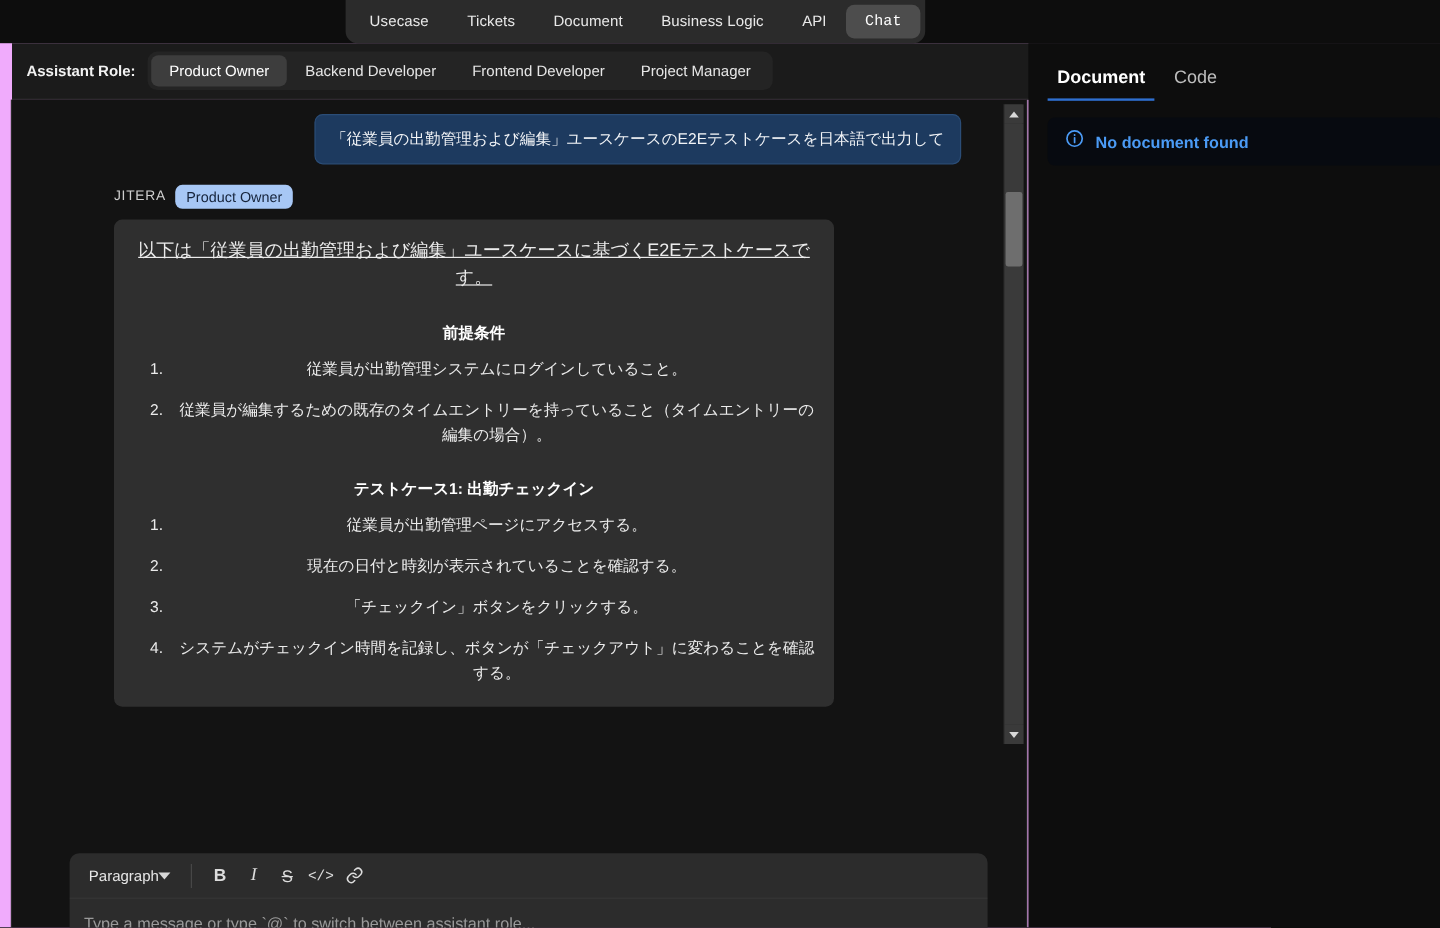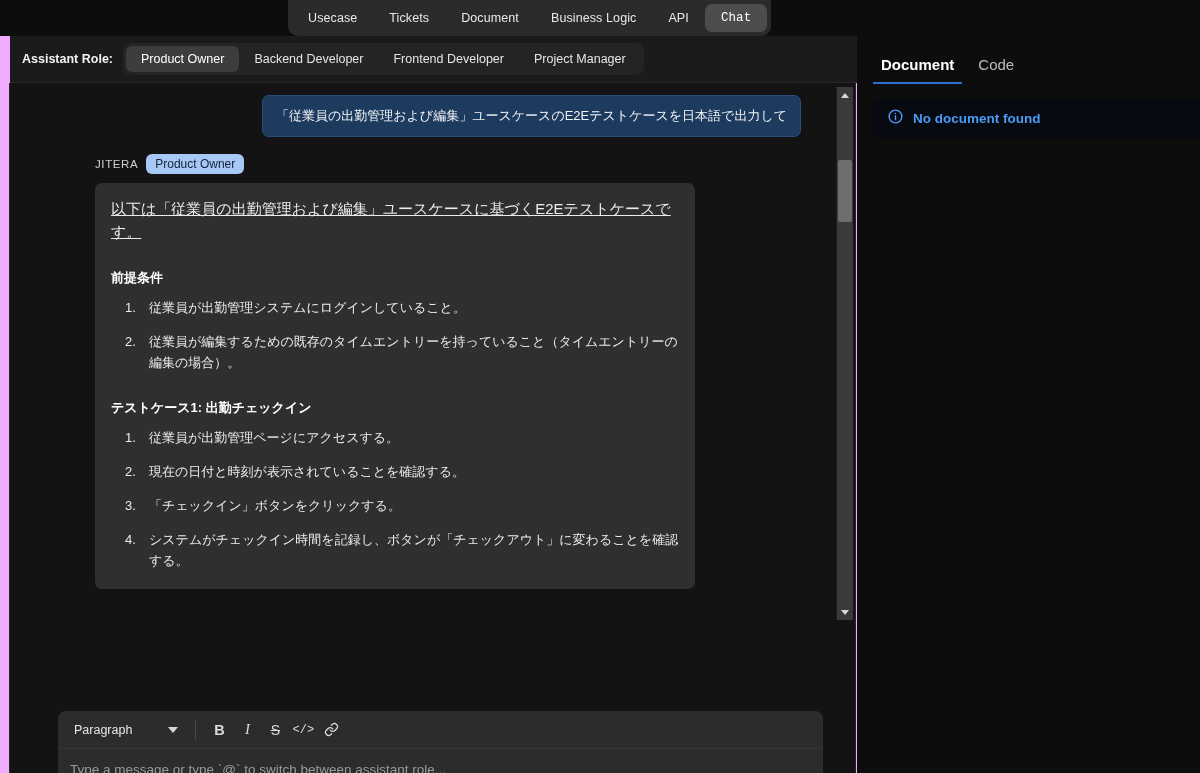--- a/index.html
+++ b/index.html
@@ -45,21 +45,21 @@
   .role-tab {
     height: 26px; padding: 0 15px; display: flex; align-items: center;
     font-size: 12.5px; color: #e6e6e6; border-radius: 6px;
     white-space: nowrap; cursor: pointer;
   }
   .role-tab.active { background: #3d3d3d; color: #ffffff; }
 
   
   .leftpane {
     position: absolute; left: 10px; top: 83px; width: 846px; height: 690px;
-    background: #131313; border-right: 1px solid #232323;
+    background: #131313; border-right: 1px solid #232323; text-align: center;
   }
   .divider-v {
     position: absolute; left: 9px; top: 83px; width: 1px; height: 690px;
     background: #2a2a2a;
   }
   .rightpane {
     position: absolute; left: 857px; top: 36px; width: 343px; height: 737px;
     background: #0d0d0d;
   }
 
@@ -130,21 +130,21 @@
   
   .composer {
     position: absolute; left: 48px; top: 628px; width: 765px; height: 135px;
     background: #2c2c2c; border-radius: 8px; overflow: hidden;
   }
   .fmt-toolbar {
     height: 38px; display: flex; align-items: center; padding: 0 8px;
     border-bottom: 1px solid #363636;
   }
   .fmt-select {
-    display: flex; align-items: center; gap: 36px; height: 26px;
+    display: flex; align-items: center; height: 26px;
     padding: 0 8px; border-radius: 5px; cursor: pointer;
   }
   .fmt-select-label { font-size: 12.5px; color: #e7e7e7; }
   .chev { width: 0; height: 0; border-left: 5px solid transparent; border-right: 5px solid transparent; border-top: 6px solid #d7d7d7; }
   .fmt-sep { width: 1px; height: 20px; background: #474747; margin: 0 9px; }
   .fmt-btn {
     width: 28px; height: 26px; display: flex; align-items: center; justify-content: center;
     color: #dcdcdc; font-size: 14px; border-radius: 4px; cursor: pointer;
   }
   .fmt-btn.bold { font-weight: bold; font-size: 14.5px; }

